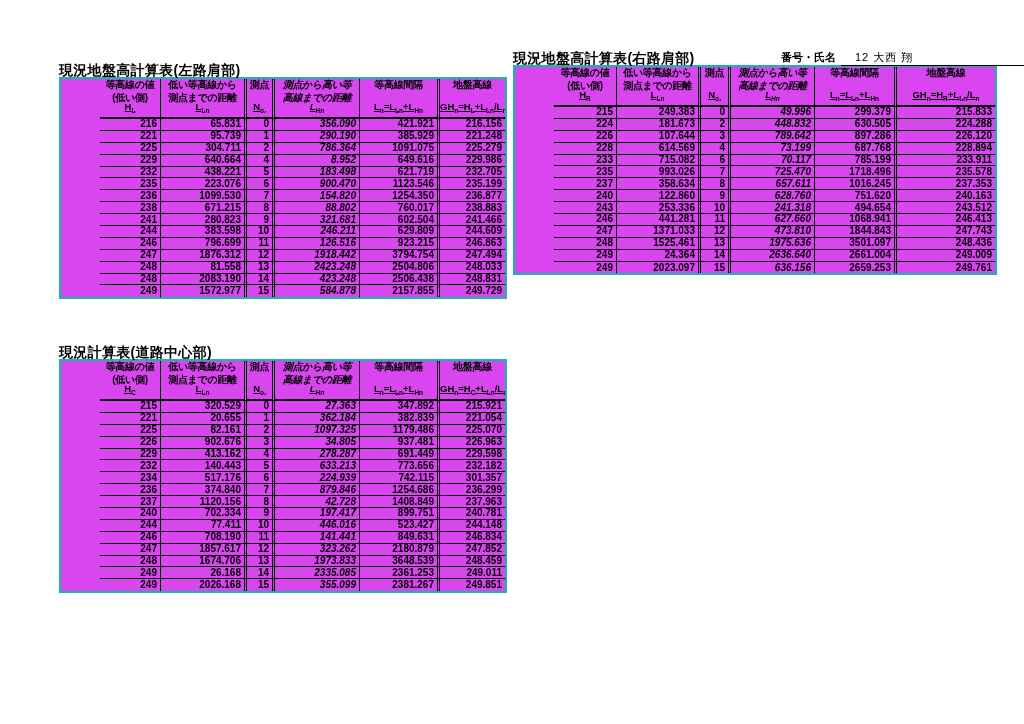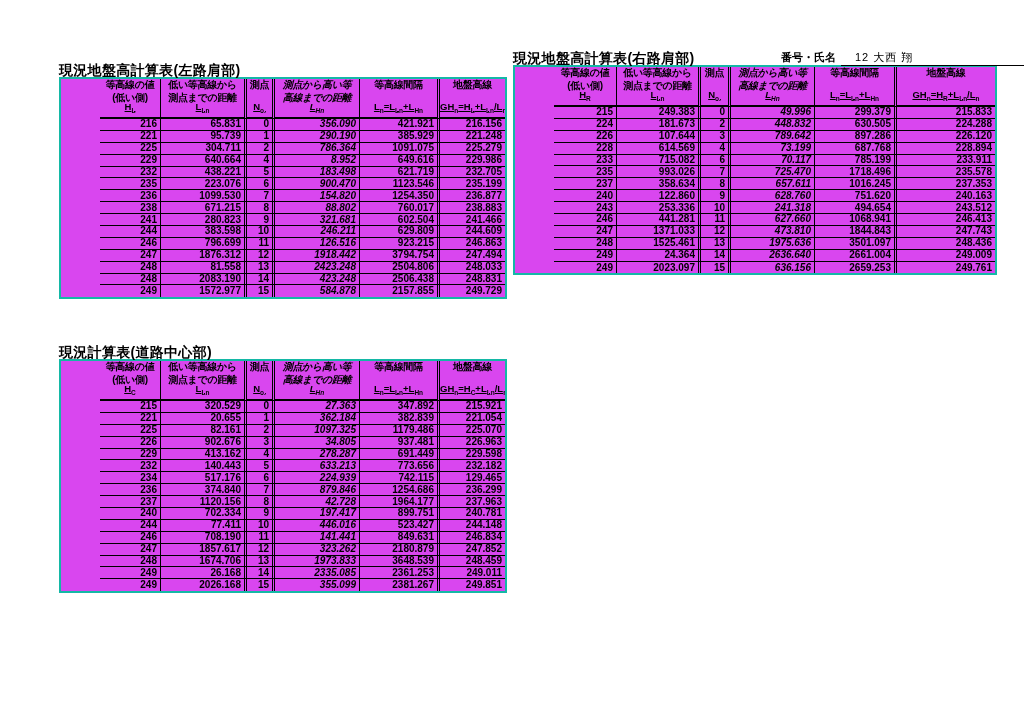--- a/index.html
+++ b/index.html
@@ -486,36 +486,36 @@
             <td class="c3">633.213</td>
             <td class="c4">773.656</td>
             <td class="c5">232.182</td>
           </tr>
           <tr>
             <td class="c0">234</td>
             <td class="c1">517.176</td>
             <td class="c2">6</td>
             <td class="c3">224.939</td>
             <td class="c4">742.115</td>
-            <td class="c5">129.465</td>
+            <td class="c5">301.357</td>
           </tr>
           <tr>
             <td class="c0">236</td>
             <td class="c1">374.840</td>
             <td class="c2">7</td>
             <td class="c3">879.846</td>
             <td class="c4">1254.686</td>
             <td class="c5">236.299</td>
           </tr>
           <tr>
             <td class="c0">237</td>
             <td class="c1">1120.156</td>
             <td class="c2">8</td>
             <td class="c3">42.728</td>
-            <td class="c4">1964.177</td>
+            <td class="c4">1408.849</td>
             <td class="c5">237.963</td>
           </tr>
           <tr>
             <td class="c0">240</td>
             <td class="c1">702.334</td>
             <td class="c2">9</td>
             <td class="c3">197.417</td>
             <td class="c4">899.751</td>
             <td class="c5">240.781</td>
           </tr>

